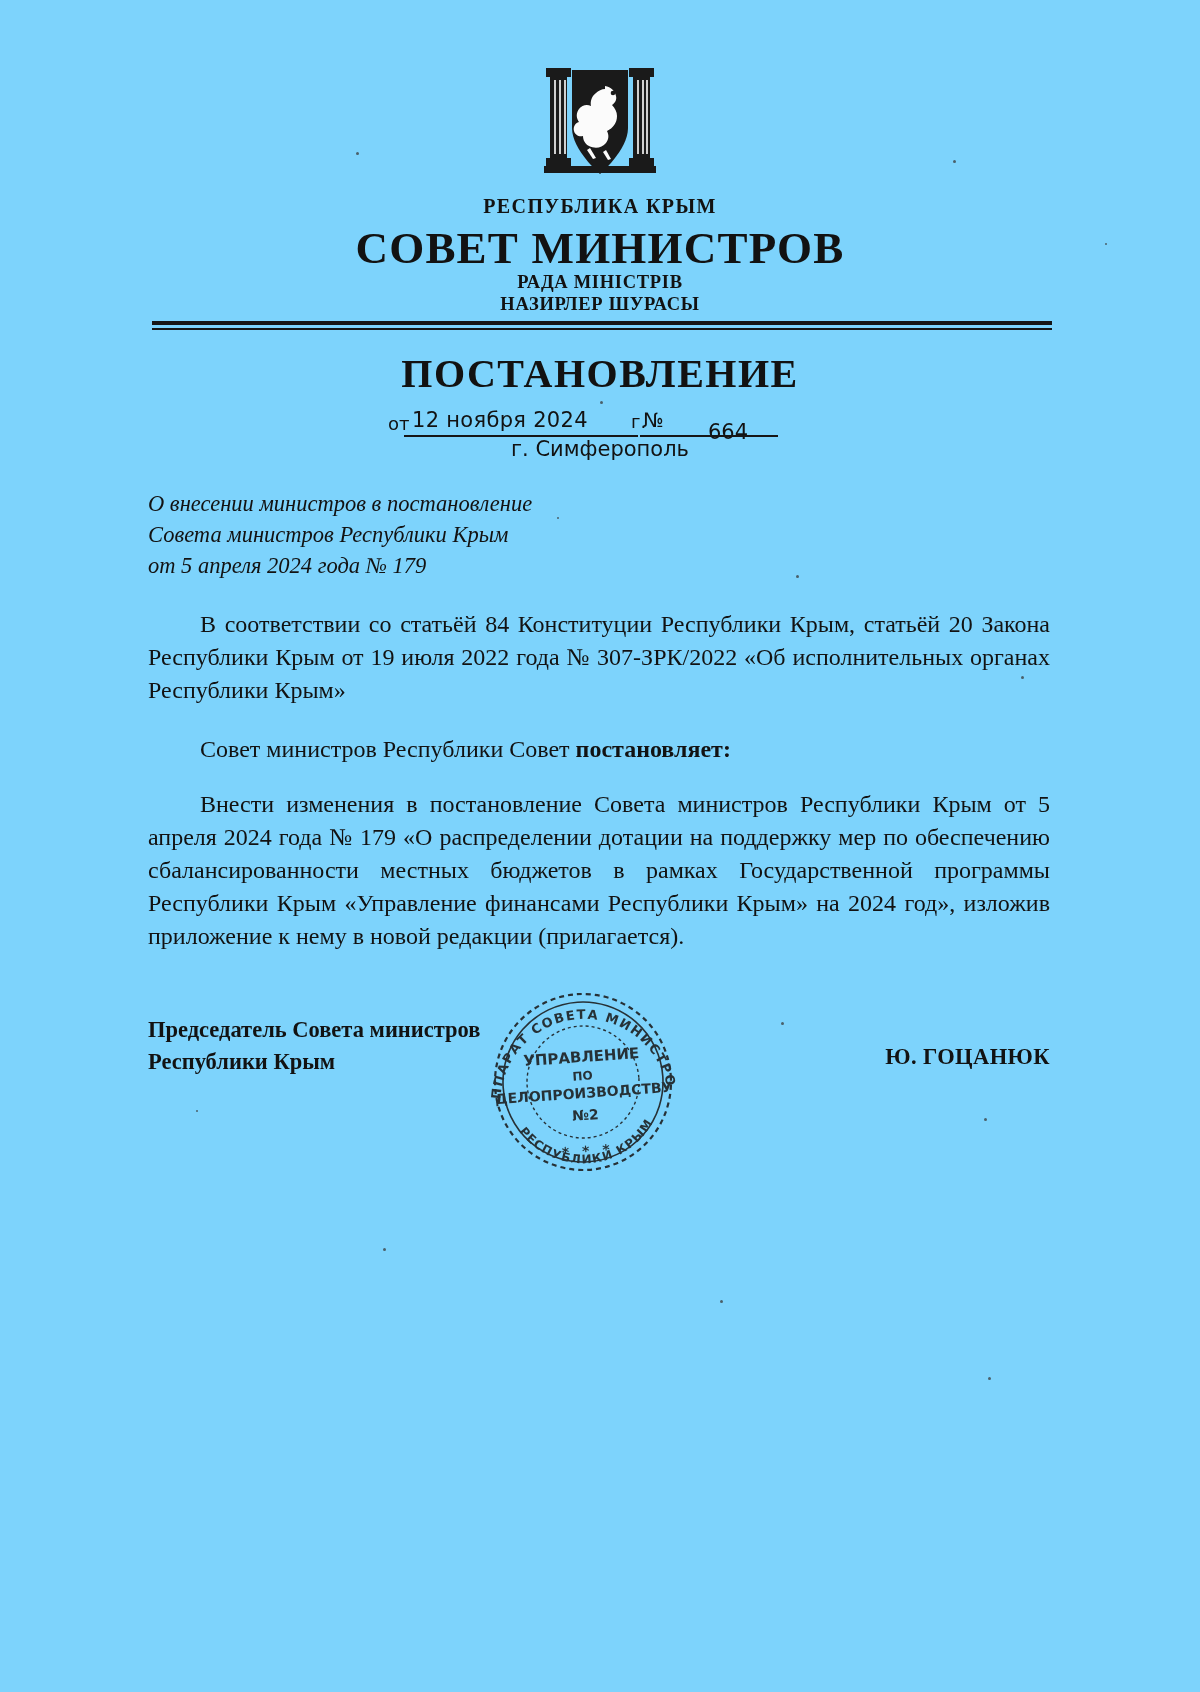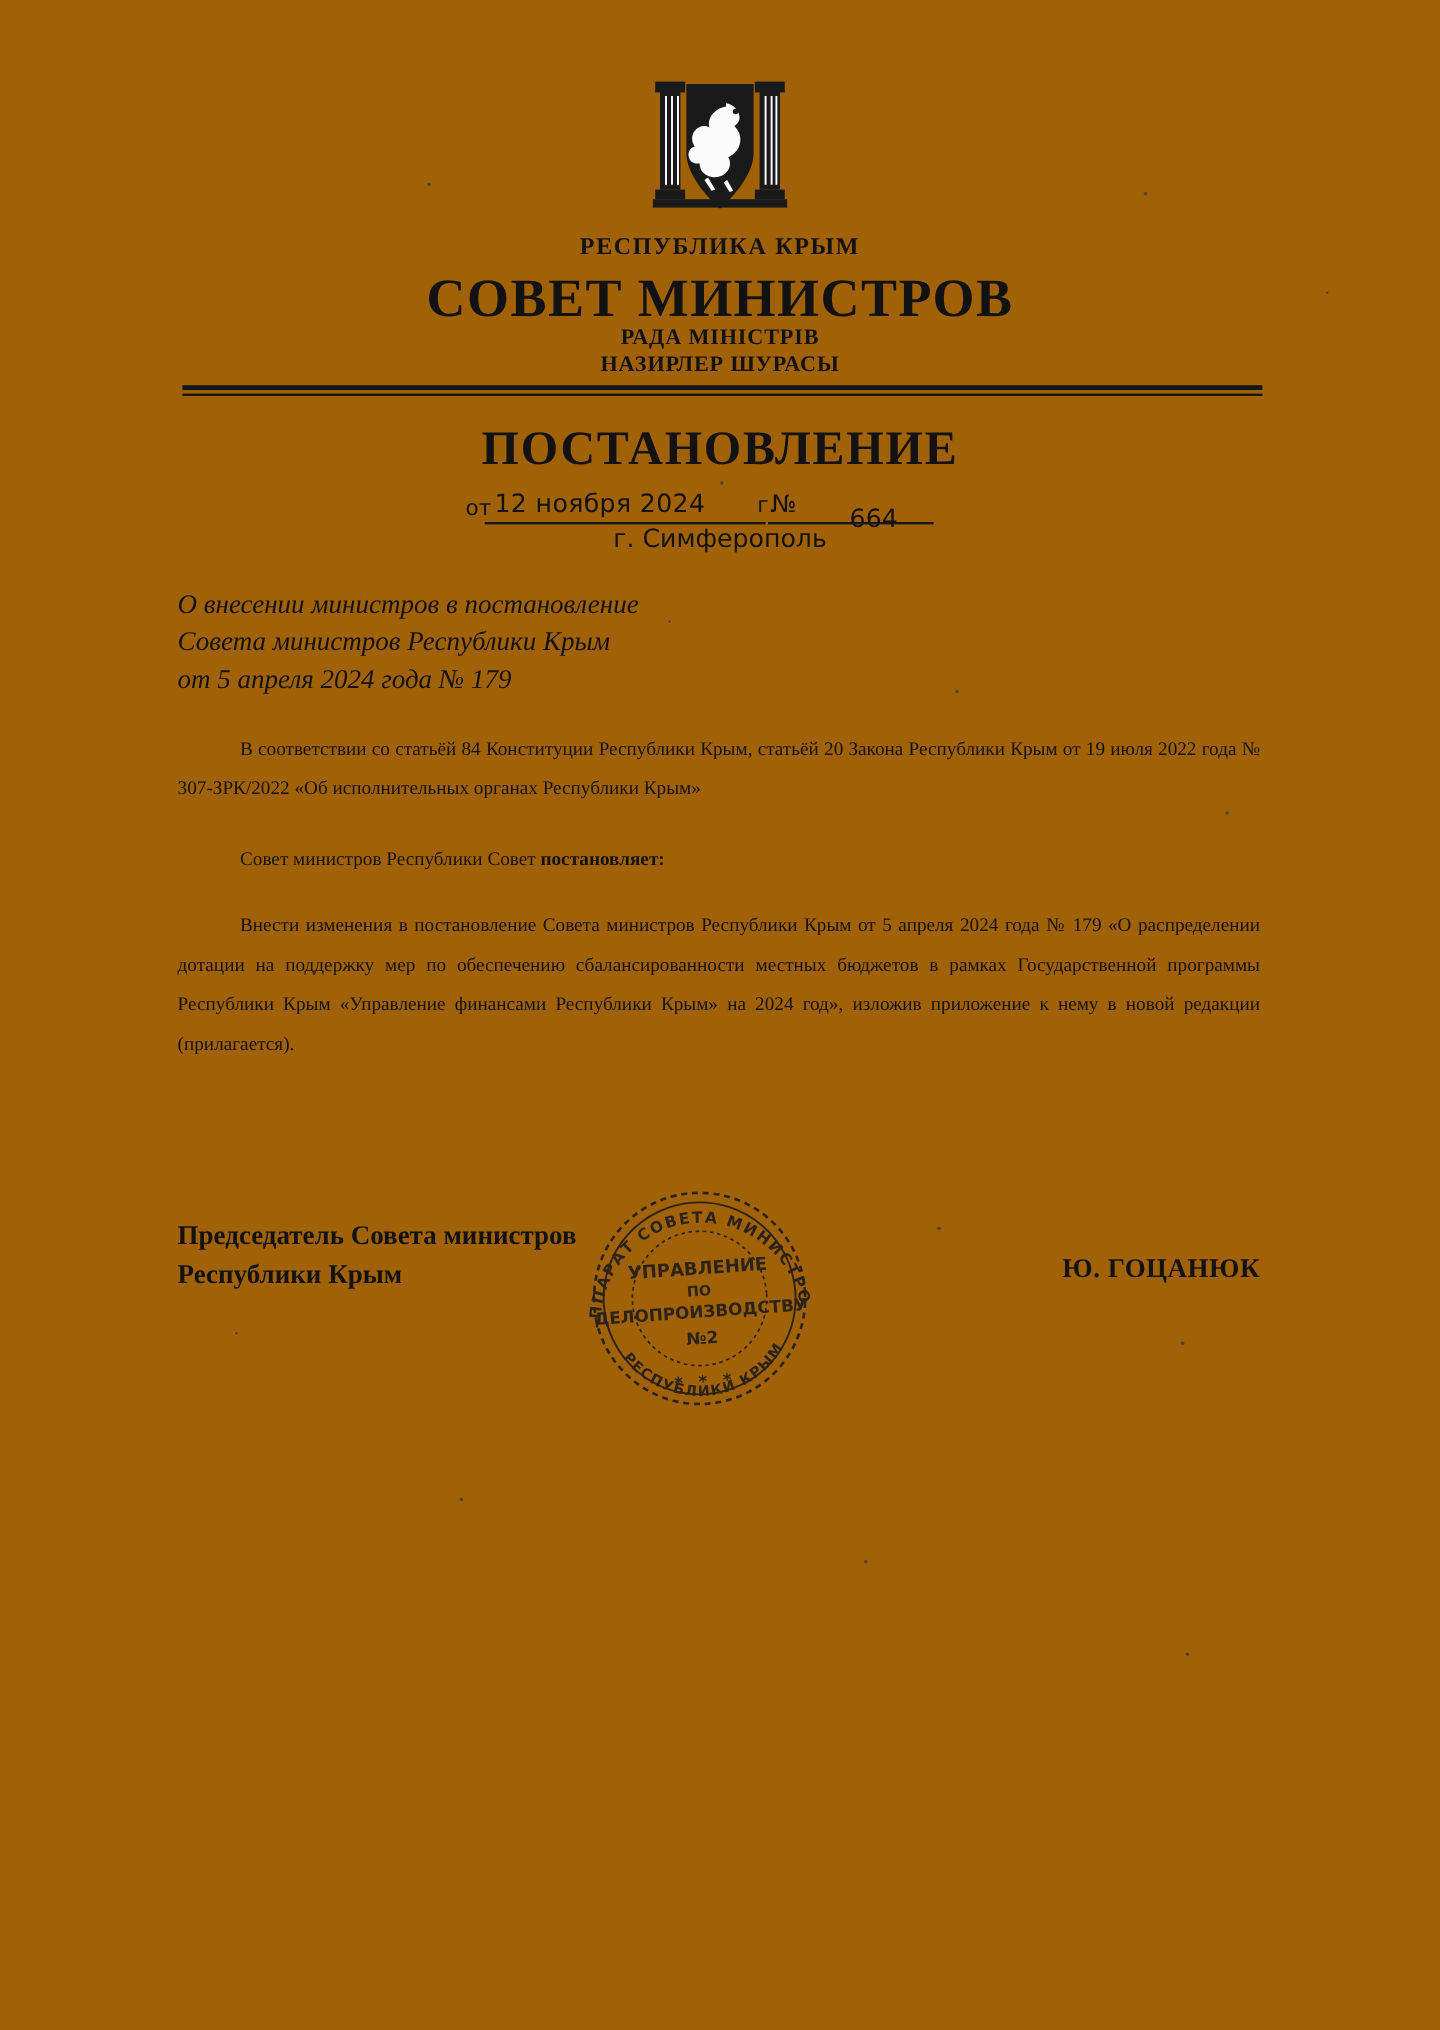--- a/index.html
+++ b/index.html
@@ -4,21 +4,21 @@
 <style>
   html, body {
     margin: 0;
     padding: 0;
     background: #ffffff;
   }
   .page {
     position: relative;
     width: 1200px;
     height: 1692px;
-    background: #a16207;
+    background: #7dd3fc;
     font-family: "Liberation Serif", serif;
     color: #121212;
     overflow: hidden;
   }
 
   
   .speck {
     position: absolute;
     background: #3a3a3a;
     border-radius: 50%;
@@ -171,21 +171,21 @@
 
   
   .body-block {
     position: absolute;
     left: 148px;
     right: 150px;
     top: 608px;
   }
   p.par {
     margin: 0 0 26px 0;
-    font-size: 16px;
+    font-size: 24px;
     line-height: 33px;
     text-align: justify;
     text-indent: 52px;
     hyphens: none;
   }
   p.par.nospace { margin-bottom: 22px; }
   p.par b { font-weight: 700; }
   .justify-stretch {
     text-align-last: left;
   }

